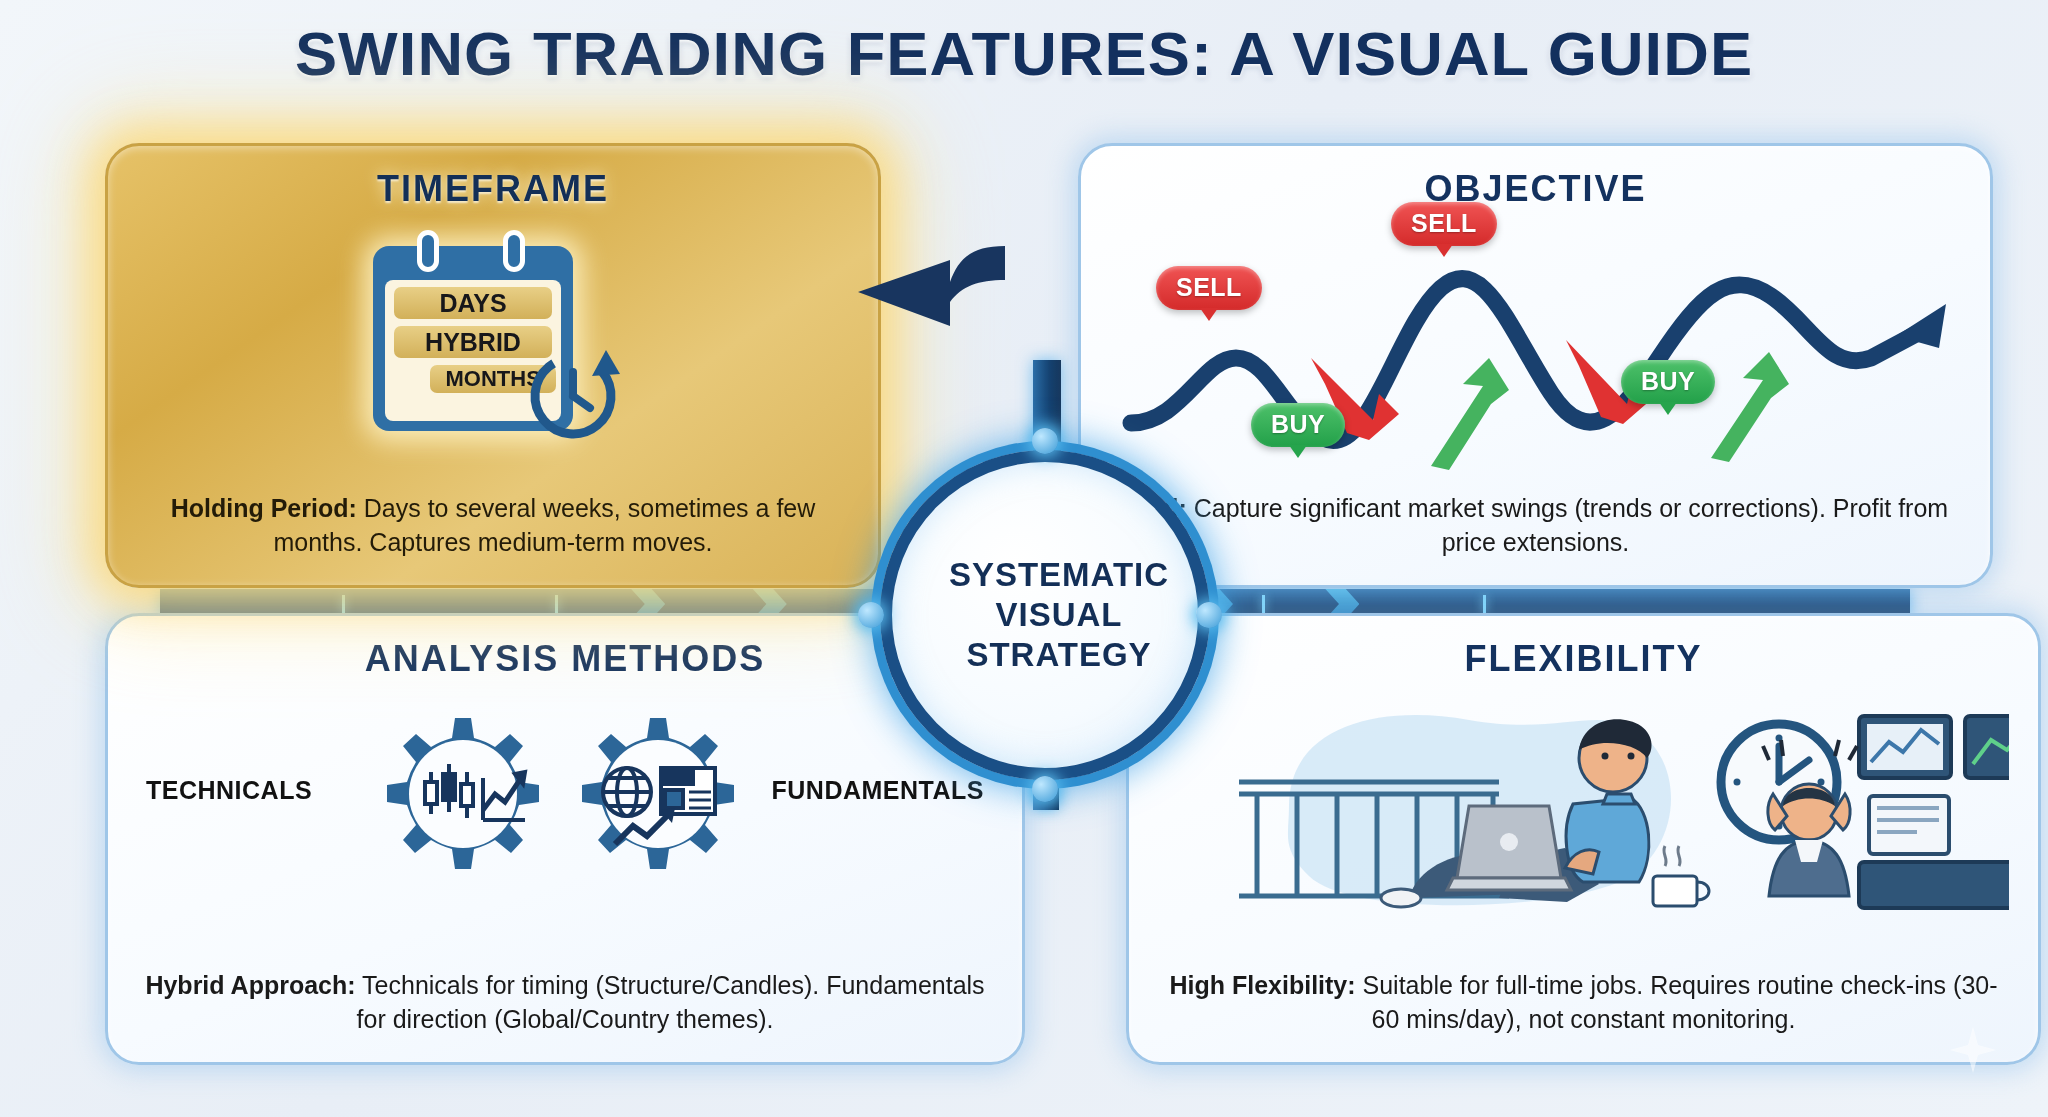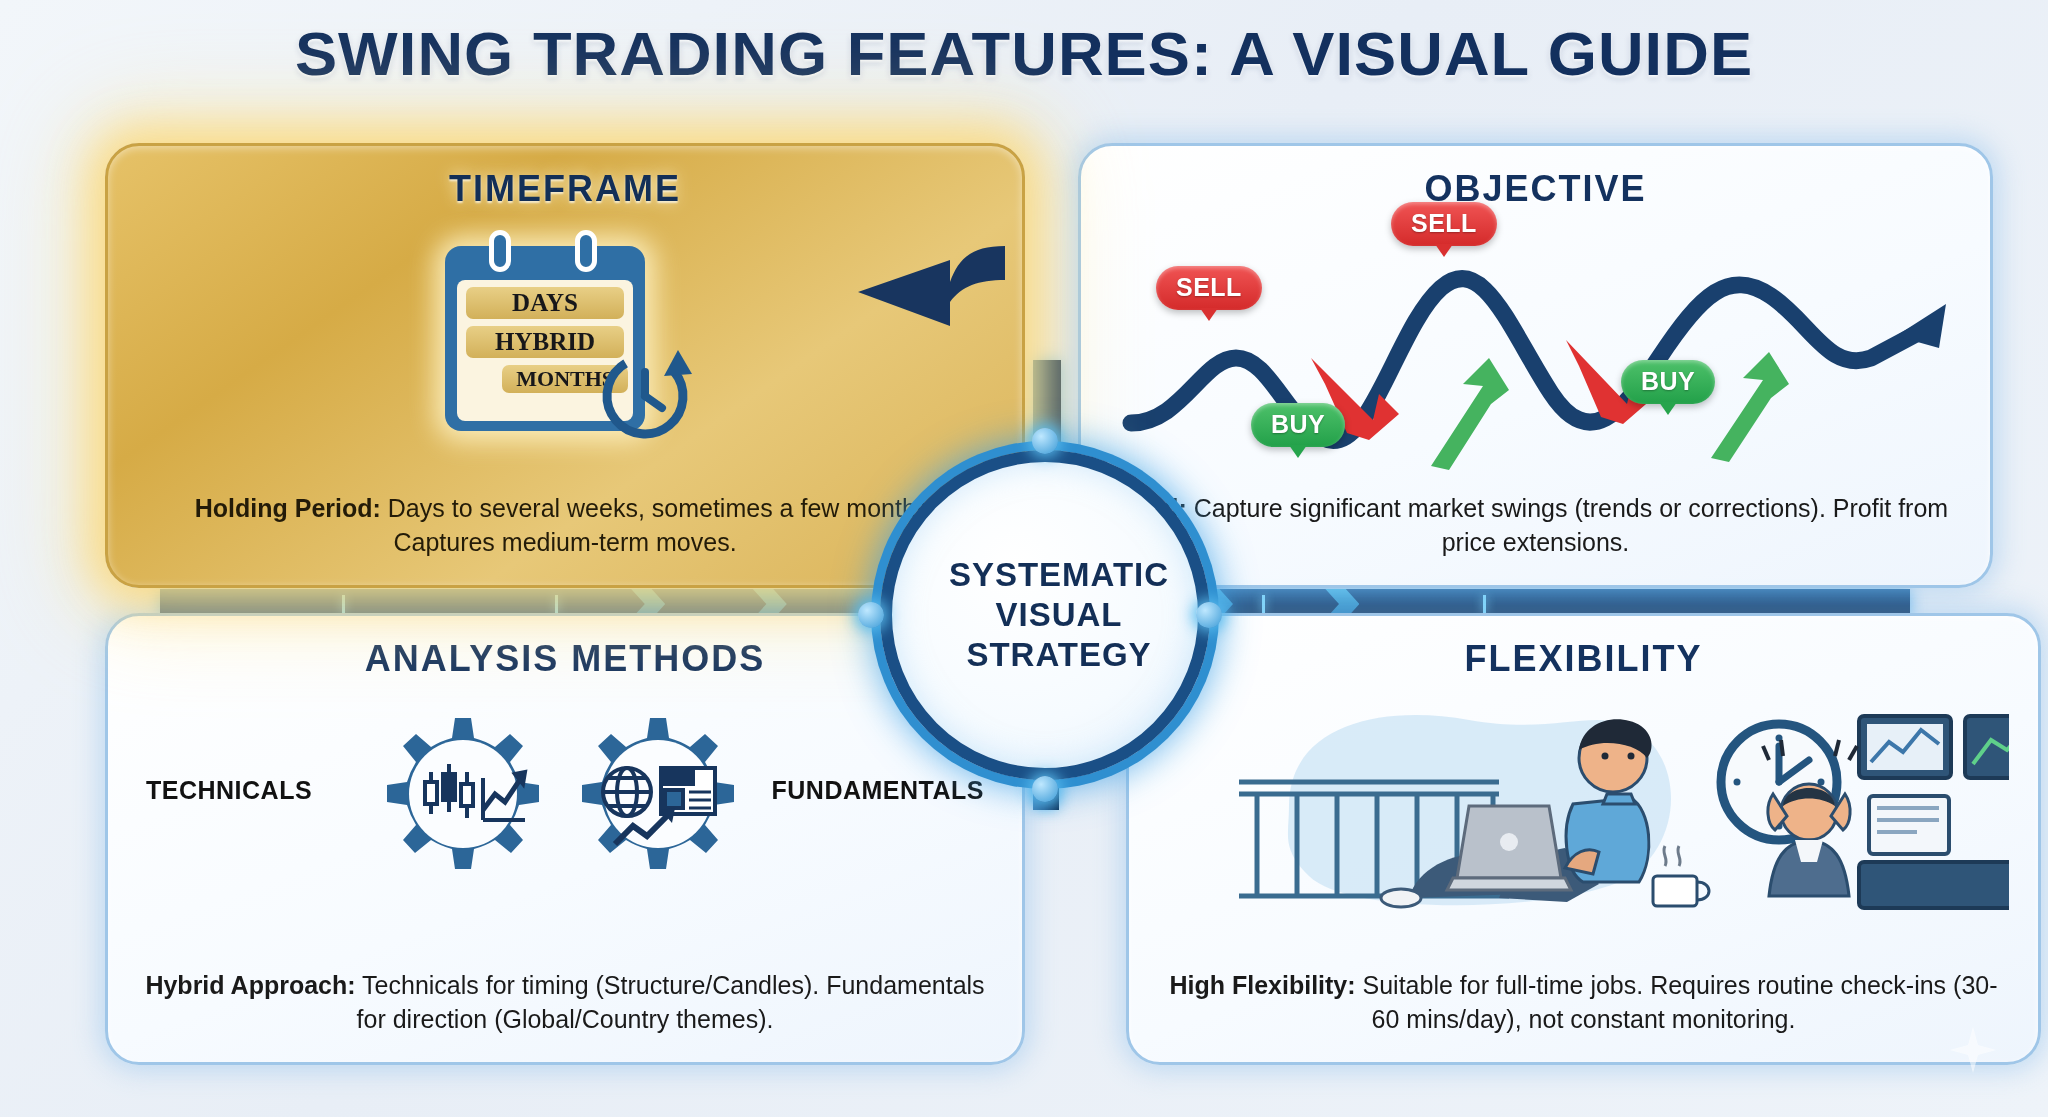--- a/index.html
+++ b/index.html
@@ -18,21 +18,21 @@
     font-size:62px; font-weight:bold; letter-spacing:1px;
     color:#13305e;
     text-shadow:0 2px 3px rgba(255,255,255,.9), 0 3px 6px rgba(20,50,100,.18);
     transform:scaleX(1.02);
   }
 
   
   .card { position:absolute; border-radius:34px; }
 
   .card-gold {
-    left:105px; top:143px; width:920px; height:445px;
+    left:105px; top:143px; width:776px; height:445px;
     background:linear-gradient(145deg,#e6c268 0%,#d6ab46 30%,#e7c878 65%,#d9b257 100%);
     border:3px solid #c9a244;
     box-shadow:0 0 46px 16px rgba(250,215,120,.85),
                0 0 90px 30px rgba(255,230,150,.45),
                inset 0 2px 8px rgba(255,255,255,.45);
     z-index:4;
   }
   .card-white {
     background:linear-gradient(160deg,#ffffff 0%,#f7fbff 55%,#eef5fd 100%);
     border:3px solid #9fc6e8;
@@ -97,21 +97,21 @@
     box-shadow:0 0 14px 4px rgba(90,190,240,.9); z-index:7; }
   .node.n-left  { left:858px;  top:602px; }
   .node.n-right { left:1196px; top:602px; }
   .node.n-top   { left:1032px; top:428px; }
   .node.n-bot   { left:1032px; top:776px; }
 
   
   .big-arrow { position:absolute; left:850px; top:230px; width:160px; height:120px; z-index:5; }
 
   
-  .cal-wrap { position:absolute; left:50%; top:78px; transform:translateX(-50%); width:300px; height:230px;font-family:Liberation Serif, serif; }
+  .cal-wrap { position:absolute; left:50%; top:78px; transform:translateX(-50%); width:300px; height:230px; }
   .cal { position:absolute; left:30px; top:22px; width:200px; height:185px;
     background:#2f6fa5; border-radius:16px;
     box-shadow:0 0 26px 10px rgba(255,244,200,.85); }
   .cal-inner { position:absolute; left:12px; top:34px; right:12px; bottom:10px;
     background:#fbf4e0; border-radius:8px; padding:7px 9px; }
   .ring { position:absolute; top:-16px; width:22px; height:42px; border-radius:11px;
     background:#2f6fa5; border:5px solid #ffffff; }
   .ring.r1 { left:44px; } .ring.r2 { left:130px; }
   .cal-row { height:32px; margin-bottom:7px; border-radius:7px;
     background:linear-gradient(180deg,#e8cf86,#d2b059);

